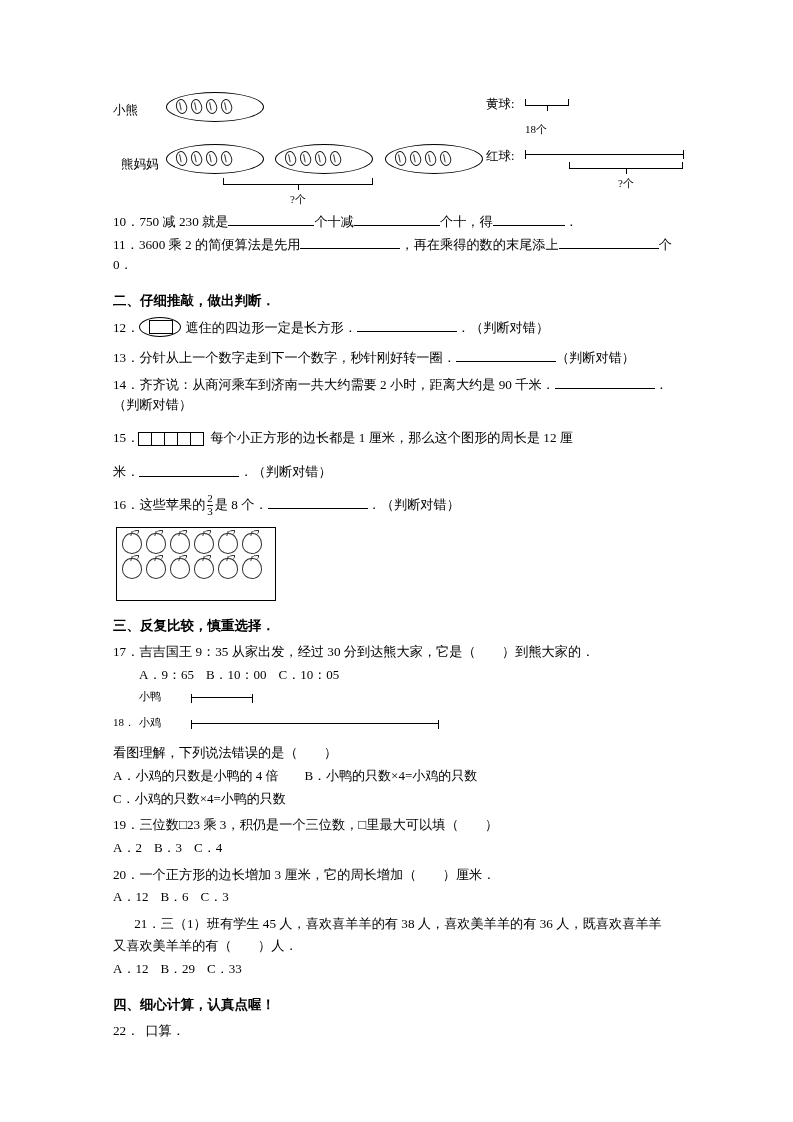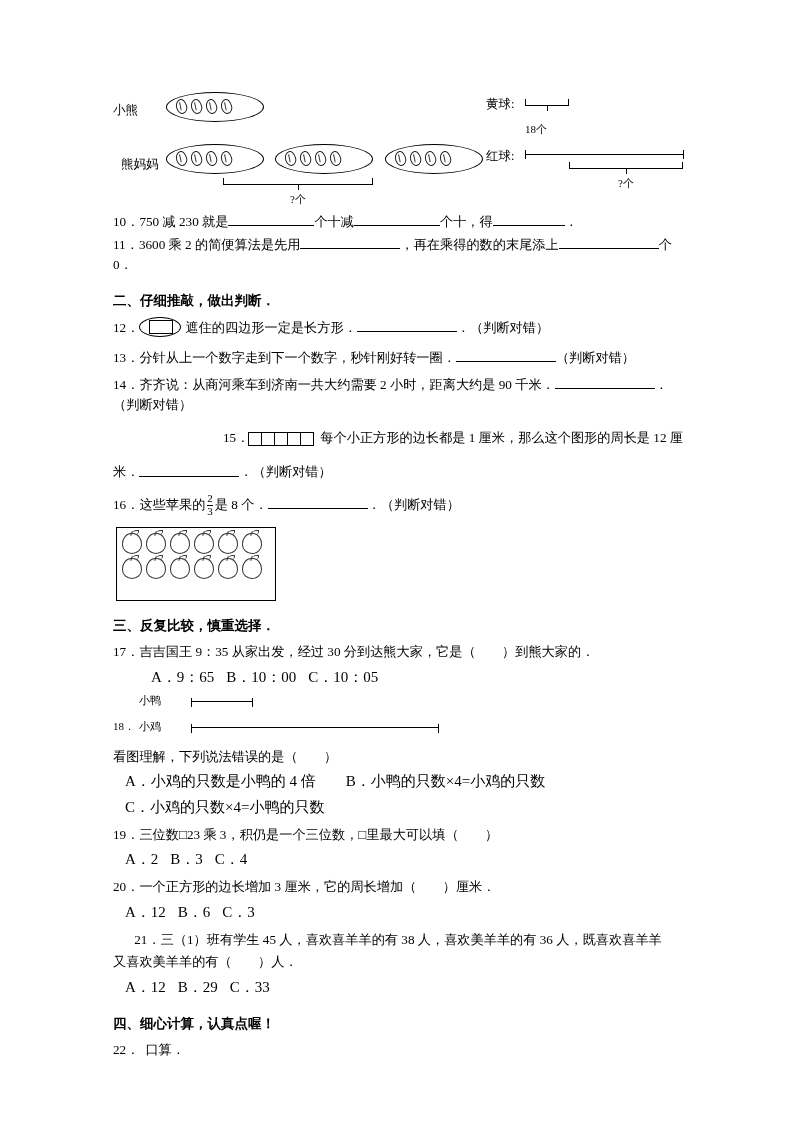--- a/index.html
+++ b/index.html
@@ -235,21 +235,21 @@
     position: absolute;
     top: -4px;
     width: 1px;
     height: 9px;
     background: #000;
   }
   .bar .cap-l { left: 0; }
   .bar .cap-r { right: 0; }
 
   .indent { display: inline-block; width: 26px; }
-  .opts { font-size: 15px; line-height: 1.6; margin: 0 0 2px 12px; }
+  .opts { font-size: 13px; line-height: 1.6; margin: 0 0 2px 0; }
 </style>
 </head>
 <body>
 
 <div class="page">
   <div class="content">
 
     <div class="fig-top">
       <span class="lbl" style="left:0px; top:16px;">小熊</span>
       <div class="oval" style="left:53px; top:6px; width:98px; height:30px;"></div>
@@ -325,21 +325,21 @@
     </p>
 
     <p class="q-line" style="margin-top:10px;">
       <span>13．</span><span>分针从上一个数字走到下一个数字，秒针刚好转一圈．</span><span class="blank b-xl"></span><span>（判断对错）</span>
     </p>
 
     <p class="q-line" style="margin-top:6px;">
       <span>14．</span><span>齐齐说：从商河乘车到济南一共大约需要 2 小时，距离大约是 90 千米．</span><span class="blank b-xl"></span><span>．（判断对错）</span>
     </p>
 
-    <p class="q-line" style="margin-top:12px;text-align:right;">
+    <p class="q-line" style="margin-top:12px;">
       <span>15．</span><span class="sq-row"><span></span><span></span><span></span><span></span><span></span></span><span>每个小正方形的边长都是 1 厘米，那么这个图形的周长是 12 厘</span>
     </p>
     <p class="q-line" style="margin-top:10px;">
       <span>米．</span><span class="blank b-xl"></span><span>．（判断对错）</span>
     </p>
 
     <p class="q-line" style="margin-top:10px;">
       <span>16．</span><span>这些苹果的</span><span class="frac"><span class="num">2</span><span class="den">3</span></span><span>是 8 个．</span><span class="blank b-xl"></span><span>．（判断对错）</span>
     </p>
 

